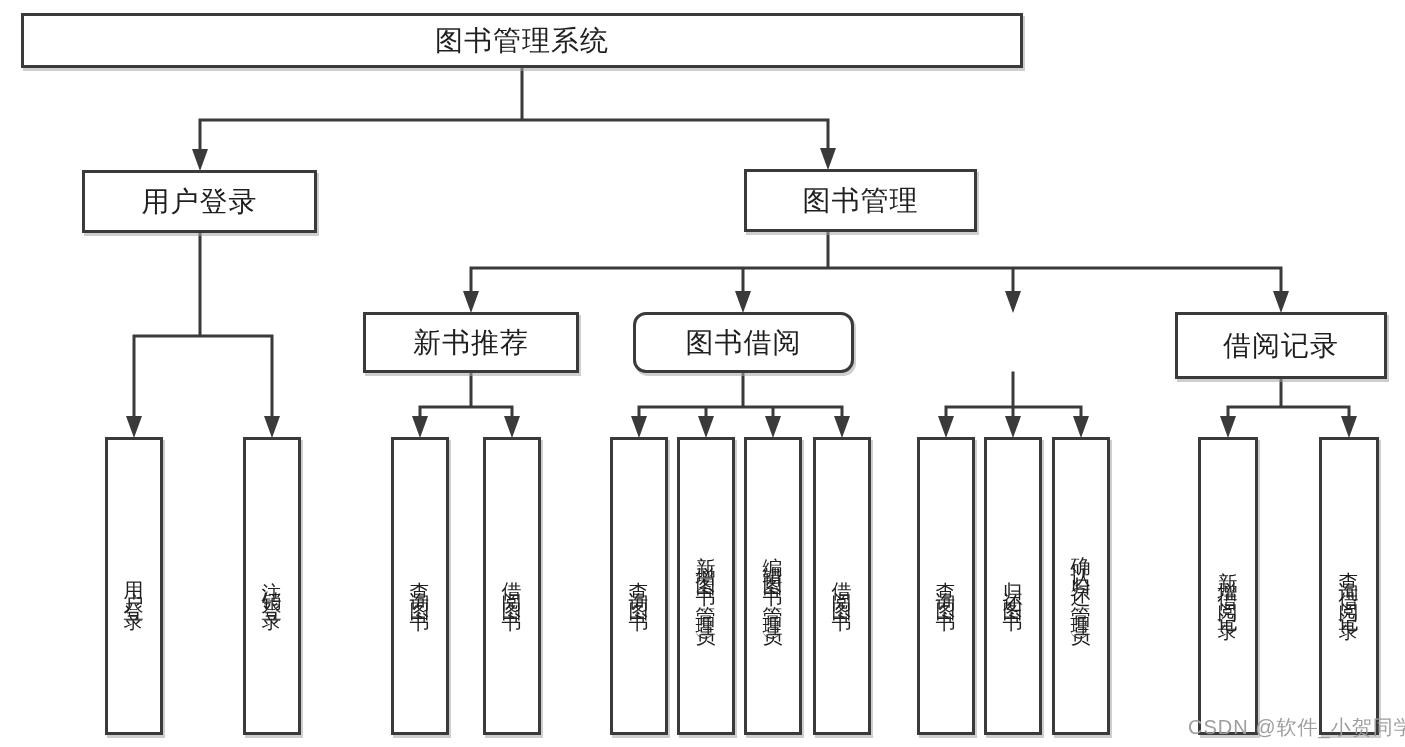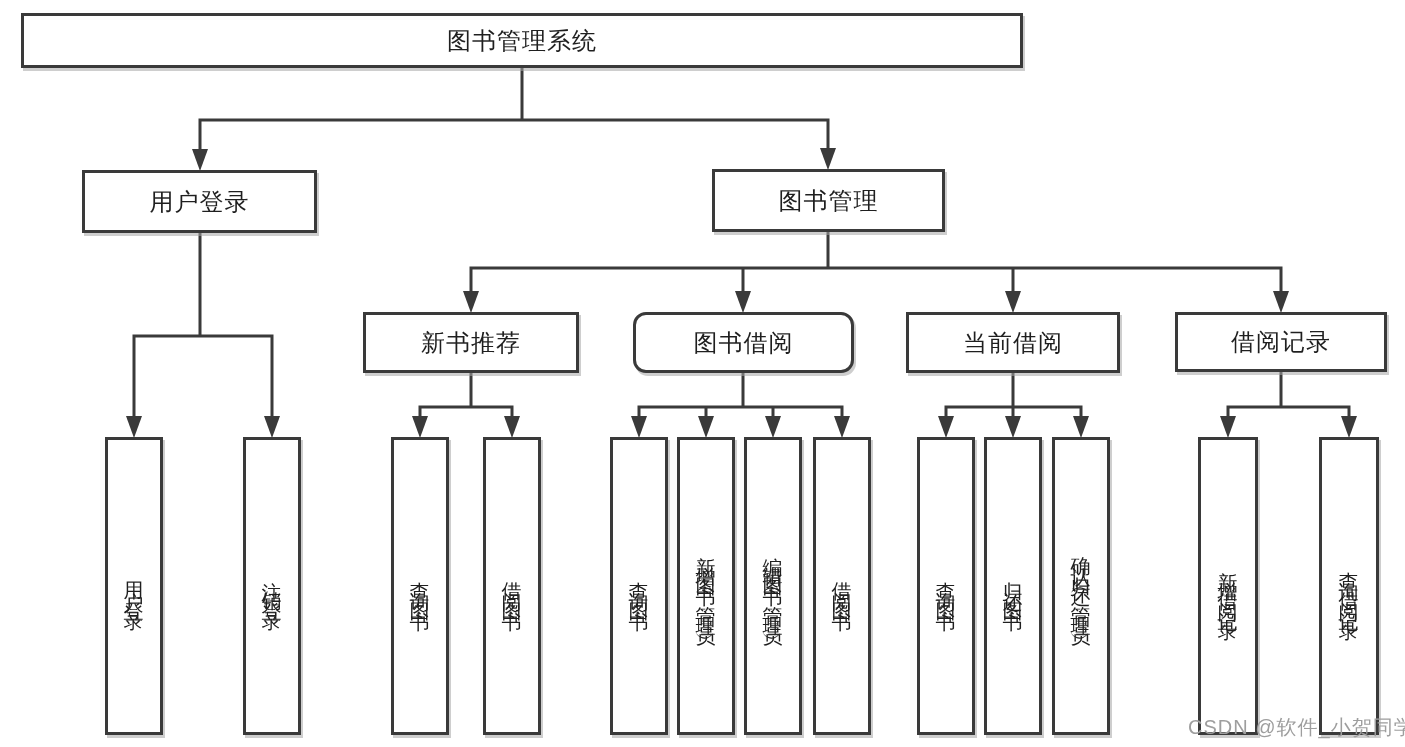--- a/index.html
+++ b/index.html
@@ -28,39 +28,39 @@
     background: #ffffff;
     border: 3px solid #3a3a3a;
     box-shadow: 2px 3px 0 rgba(165,165,165,0.55);
     display: flex;
     align-items: center;
     justify-content: center;
     color: #1f1f1f;
     z-index: 2;
   }
   .hbox span {
-    font-size: 24px;
+    font-size: 28px;
     letter-spacing: 1px;
     white-space: nowrap;
   }
   .vbox span {
     writing-mode: vertical-rl;
     font-size: 20px;
     letter-spacing: 10px;
     line-height: 1;
     white-space: nowrap;
   }
   
   .n-root            { left:  21px; top:  13px; width: 1002px; height: 55px; }
   .n-user-login      { left:  82px; top: 170px; width: 235px; height: 63px; }
-  .n-book-mgmt       { left: 712px; top: 169px; width: 233px; height: 63px; }
+  .n-book-mgmt       { left: 744px; top: 169px; width: 233px; height: 63px; }
   .n-new-book-rec    { left: 363px; top: 312px; width: 216px; height: 61px; text-align: center; }
   .n-book-borrow     { left: 633px; top: 312px; width: 221px; height: 61px; border-radius: 13px; }
   .n-current-borrow  { left: 906px; top: 312px; width: 214px; height: 61px; }
-  .n-borrow-records  { left: 1175px; top: 312px; width: 212px; height: 60px; }
+  .n-borrow-records  { left: 1175px; top: 312px; width: 212px; height: 67px; }
   .leaf { top: 437px; width: 58px; height: 298px; }
   .l-user-login      { left: 105px; }
   .l-logout          { left: 243px; }
   .l-query-book-a    { left: 391px; }
   .l-borrow-book-a   { left: 483px; }
   .l-query-book-b    { left: 610px; }
   .l-add-book        { left: 677px; }
   .l-edit-book       { left: 744px; }
   .l-borrow-book-b   { left: 813px; }
   .l-query-book-c    { left: 917px; }
@@ -134,23 +134,20 @@
   <div class="box hbox n-book-mgmt">
     <span>图书管理</span>
   </div>
 
   <div class="box hbox n-new-book-rec">
     <span>新书推荐</span>
   </div>
   <div class="box hbox n-book-borrow">
     <span>图书借阅</span>
   </div>
-  <div class="box hbox n-current-borrow">
-    <span>当前借阅</span>
-  </div>
   <div class="box hbox n-borrow-records">
     <span>借阅记录</span>
   </div>
 
   <div class="box vbox leaf l-user-login">
     <span>用户登录</span>
   </div>
   <div class="box vbox leaf l-logout">
     <span>注销登录</span>
   </div>

